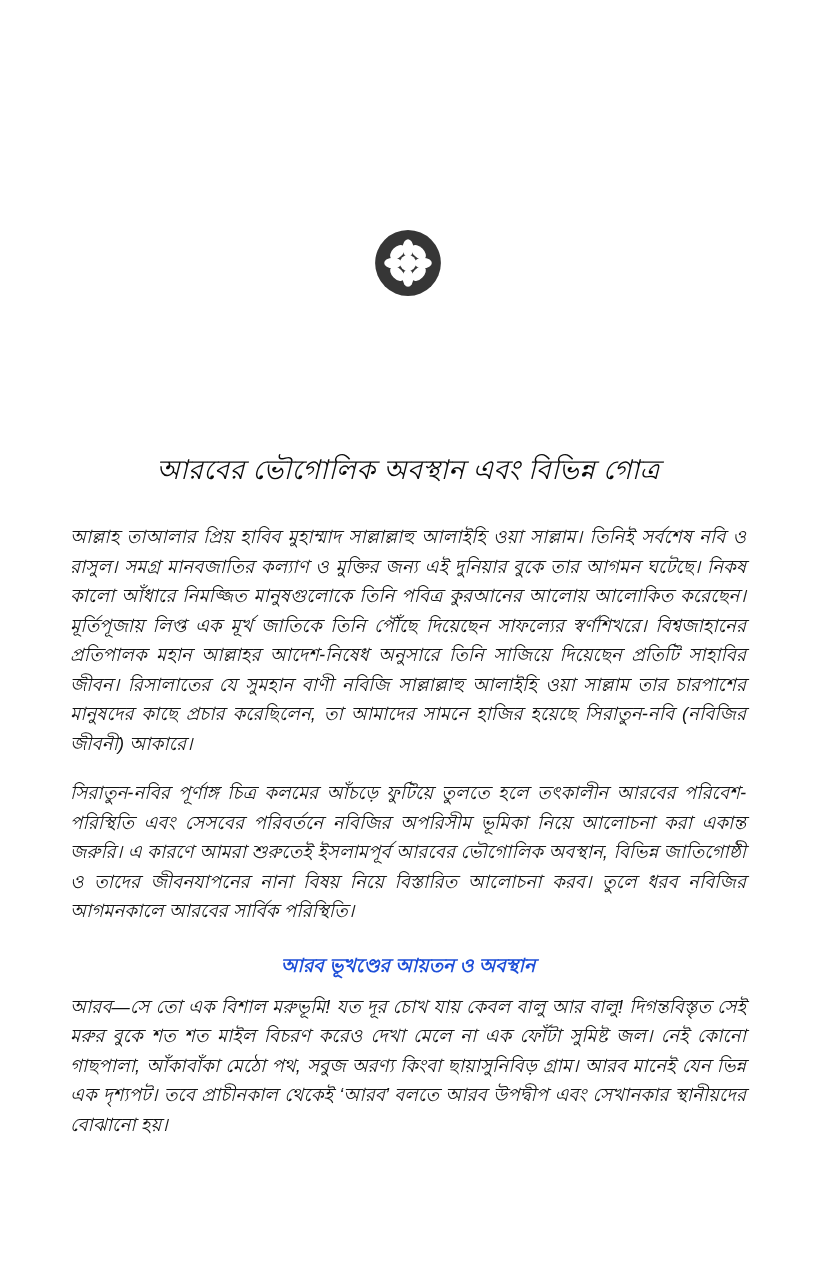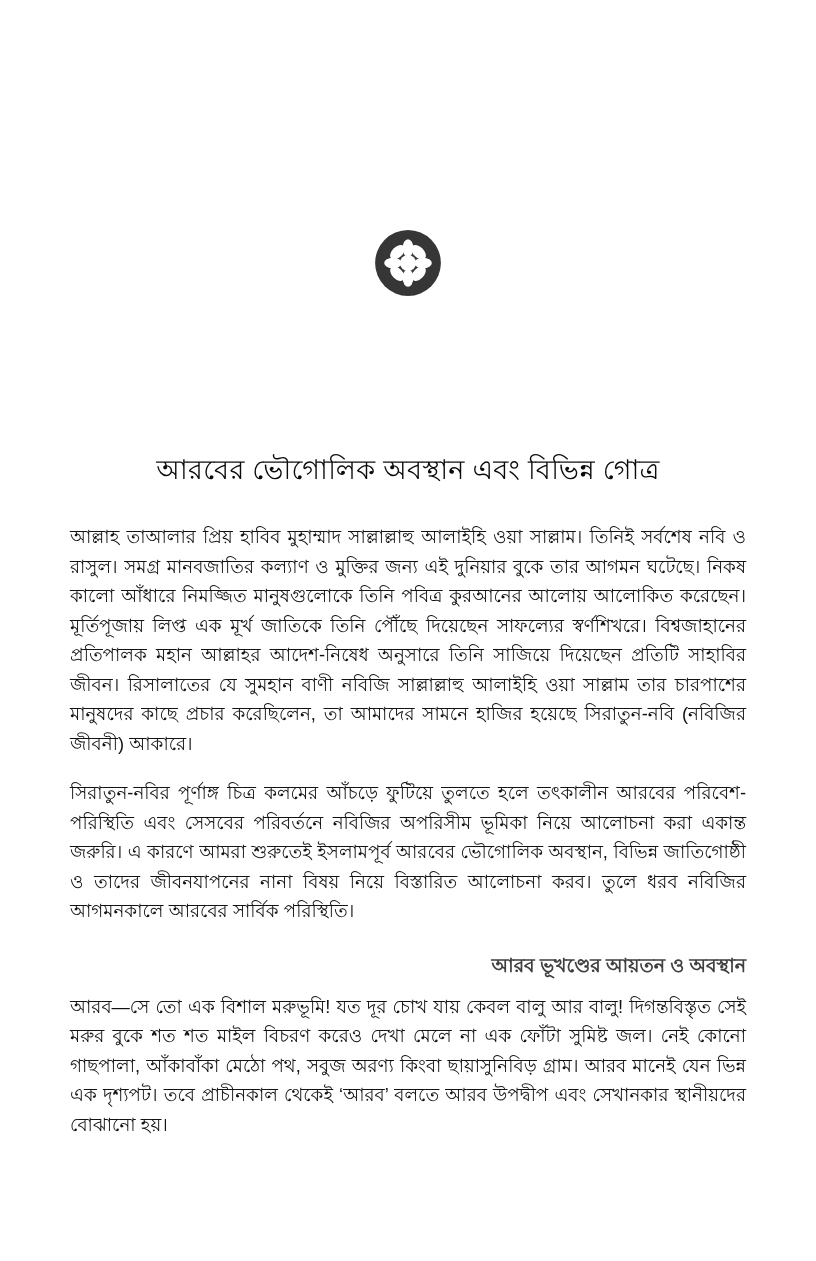--- a/index.html
+++ b/index.html
@@ -15,20 +15,21 @@
   }
 
   .page {
     position: relative;
     width: 816px;
     height: 1261px;
     margin: 0 auto;
     background: #ffffff;
     overflow: hidden;
     box-sizing: border-box;
+    font-style: italic;
   }
 
   
   .ornament-wrap {
     position: absolute;
     top: 228px;
     left: 0;
     width: 816px;
     display: flex;
     justify-content: center;
@@ -68,22 +69,22 @@
     margin: 8px 0 20px 0;
     word-spacing: 0.2px;
   }
   .para:last-child { margin-bottom: 0; }
 
   .subheading {
     font-family: "Liberation Sans", "DejaVu Sans", sans-serif;
     font-size: 19px;
     line-height: 28px;
     font-weight: 700;
-    color: #404040;
-    text-align: right;
+    color: #1d4ed8;
+    text-align: center;
     margin: 26px 0 12px 0;
   }
 </style>
 </head>
 <body>
 
 <div class="page">
 
   <div class="ornament-wrap">
     <svg class="ornament" width="70" height="70" viewBox="0 0 100 100" aria-hidden="true">

